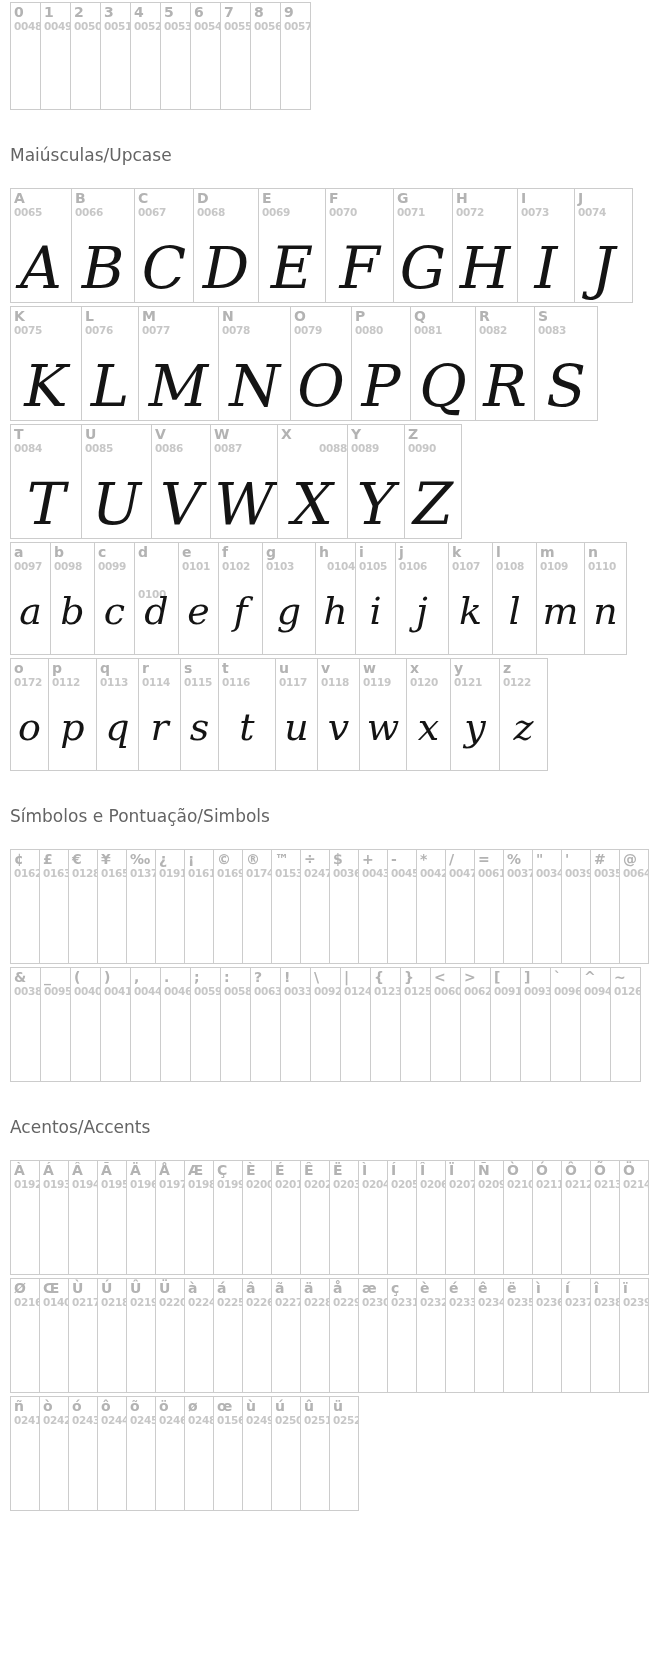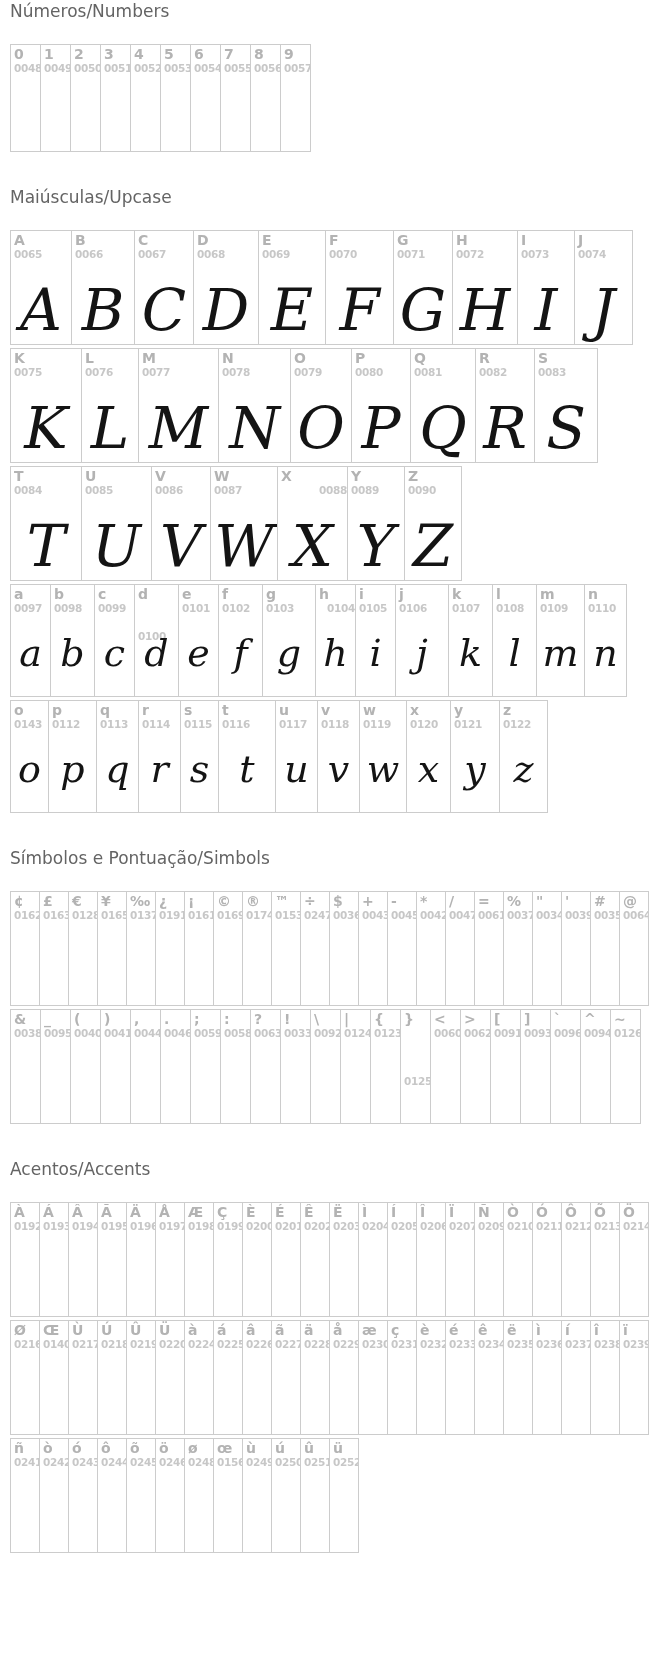--- a/index.html
+++ b/index.html
@@ -41,21 +41,20 @@
     font-style: italic; font-weight: 400; color: #141414;
   }
   .sec-upcase    .glyph { font-size: 58px; line-height: 58px; bottom: 5px; }
   .sec-lowercase .glyph { font-size: 38px; line-height: 38px; bottom: 24px; }
 </style>
 </head>
 <body>
 
 <div class="wrap">
     <section class="sec sec-numbers">
-      <h2 class="section-title">Números/Numbers</h2>
       <div class="row">
         <div class="cell" style="width: 31px; height: 108px; border-color: rgb(204, 204, 204);">
           <div class="cell-head">
             <span class="char-label" style="color: rgb(179, 179, 179);">0</span>
             <span class="code" style="color: rgb(199, 199, 199);">0048</span>
           </div>
         </div>
         <div class="cell" style="width: 31px; height: 108px; border-color: rgb(204, 204, 204);">
           <div class="cell-head">
             <span class="char-label" style="color: rgb(179, 179, 179);">1</span>
@@ -401,21 +400,21 @@
             <span class="char-label" style="color: rgb(179, 179, 179);">n</span>
             <span class="code" style="color: rgb(199, 199, 199);">0110</span>
           </div>
           <div class="glyph" style="color: rgb(20, 20, 20);">n</div>
         </div>
       </div>
       <div class="row">
         <div class="cell" style="width: 39px; height: 113px; border-color: rgb(204, 204, 204);">
           <div class="cell-head">
             <span class="char-label" style="color: rgb(179, 179, 179);">o</span>
-            <span class="code" style="color: rgb(199, 199, 199);">0143</span>
+            <span class="code" style="color: rgb(199, 199, 199);">0172</span>
           </div>
           <div class="glyph" style="color: rgb(20, 20, 20);">o</div>
         </div>
         <div class="cell" style="width: 49px; height: 113px; border-color: rgb(204, 204, 204);">
           <div class="cell-head">
             <span class="char-label" style="color: rgb(179, 179, 179);">p</span>
             <span class="code" style="color: rgb(199, 199, 199);">0112</span>
           </div>
           <div class="glyph" style="color: rgb(20, 20, 20);">p</div>
         </div>
@@ -702,21 +701,21 @@
         </div>
         <div class="cell" style="width: 31px; height: 115px; border-color: rgb(204, 204, 204);">
           <div class="cell-head">
             <span class="char-label" style="color: rgb(179, 179, 179);">{</span>
             <span class="code" style="color: rgb(199, 199, 199);">0123</span>
           </div>
         </div>
         <div class="cell" style="width: 31px; height: 115px; border-color: rgb(204, 204, 204);">
           <div class="cell-head">
             <span class="char-label" style="color: rgb(179, 179, 179);">}</span>
-            <span class="code" style="color: rgb(199, 199, 199); margin-top: 48px;">0125</span>
+            <span class="code" style="color: rgb(199, 199, 199);">0125</span>
           </div>
         </div>
         <div class="cell" style="width: 31px; height: 115px; border-color: rgb(204, 204, 204);">
           <div class="cell-head">
             <span class="char-label" style="color: rgb(179, 179, 179);">&lt;</span>
             <span class="code" style="color: rgb(199, 199, 199);">0060</span>
           </div>
         </div>
         <div class="cell" style="width: 31px; height: 115px; border-color: rgb(204, 204, 204);">
           <div class="cell-head">

